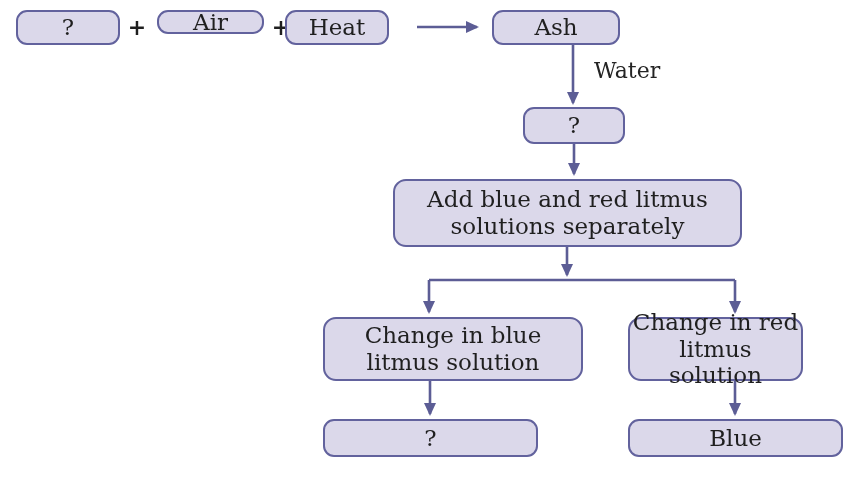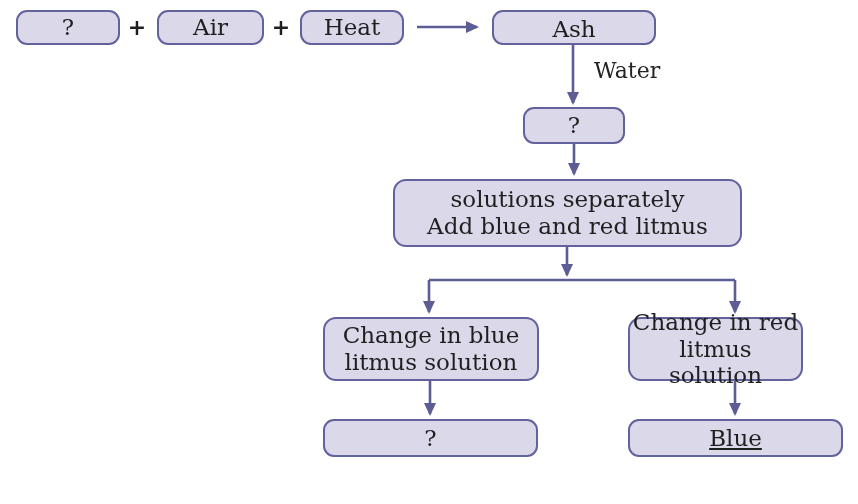--- a/index.html
+++ b/index.html
@@ -49,29 +49,29 @@
   }
   .edge-label {
     position: absolute;
     font-size: 22px;
     color: #242424;
     white-space: nowrap;
     margin-left: 13px;
   }
   
   #n-unknown-reactant { left: 16px;  top: 10px;  width: 104px; height: 35px; }
-  #n-air              { left: 157px; top: 10px;  width: 107px; height: 35px; }
-  #n-heat             { left: 300px; top: 10px;  width: 104px; height: 35px; }
-  #n-ash              { left: 492px; top: 10px;  width: 164px; height: 35px; justify-content: flex-end; }
+  #n-air              { left: 157px; top: 10px;  width: 107px; height: 24px; }
+  #n-heat             { left: 285px; top: 10px;  width: 104px; height: 35px; }
+  #n-ash              { left: 492px; top: 10px;  width: 128px; height: 35px; }
   #n-unknown-solution { left: 523px; top: 107px; width: 102px; height: 37px; }
   #n-add-litmus       { left: 393px; top: 179px; width: 349px; height: 68px; }
-  #n-blue-litmus      { left: 323px; top: 317px; width: 216px; height: 64px; }
+  #n-blue-litmus      { left: 323px; top: 317px; width: 260px; height: 64px; }
   #n-red-litmus       { left: 628px; top: 317px; width: 175px; height: 64px; }
   #n-unknown-result   { left: 323px; top: 419px; width: 215px; height: 38px; }
-  #n-blue-result      { left: 628px; top: 419px; width: 215px; height: 38px; text-decoration: underline; }
+  #n-blue-result      { left: 628px; top: 419px; width: 215px; height: 38px; }
   #plus-1 { left: 124px; top: 14px; }
   #plus-2 { left: 268px; top: 14px; }
   #lbl-water { left: 581px; top: 58px; }
 </style>
 </head>
 <body>
 
 <div class="stage">
 
   <svg class="edges" viewBox="0 0 858 504">
@@ -111,22 +111,22 @@
     <span>Ash</span>
   </div>
 
   <span class="edge-label" id="lbl-water">Water</span>
 
   <div class="box" id="n-unknown-solution">
     <span>?</span>
   </div>
 
   <div class="box big" id="n-add-litmus">
+    <span>Add blue and red litmus</span>
     <span>solutions separately</span>
-    <span>Add blue and red litmus</span>
   </div>
 
   <div class="box big" id="n-blue-litmus">
     <span>Change in blue</span>
     <span>litmus solution</span>
   </div>
 
   <div class="box big" id="n-red-litmus">
     <span>Change in red</span>
     <span>litmus solution</span>

